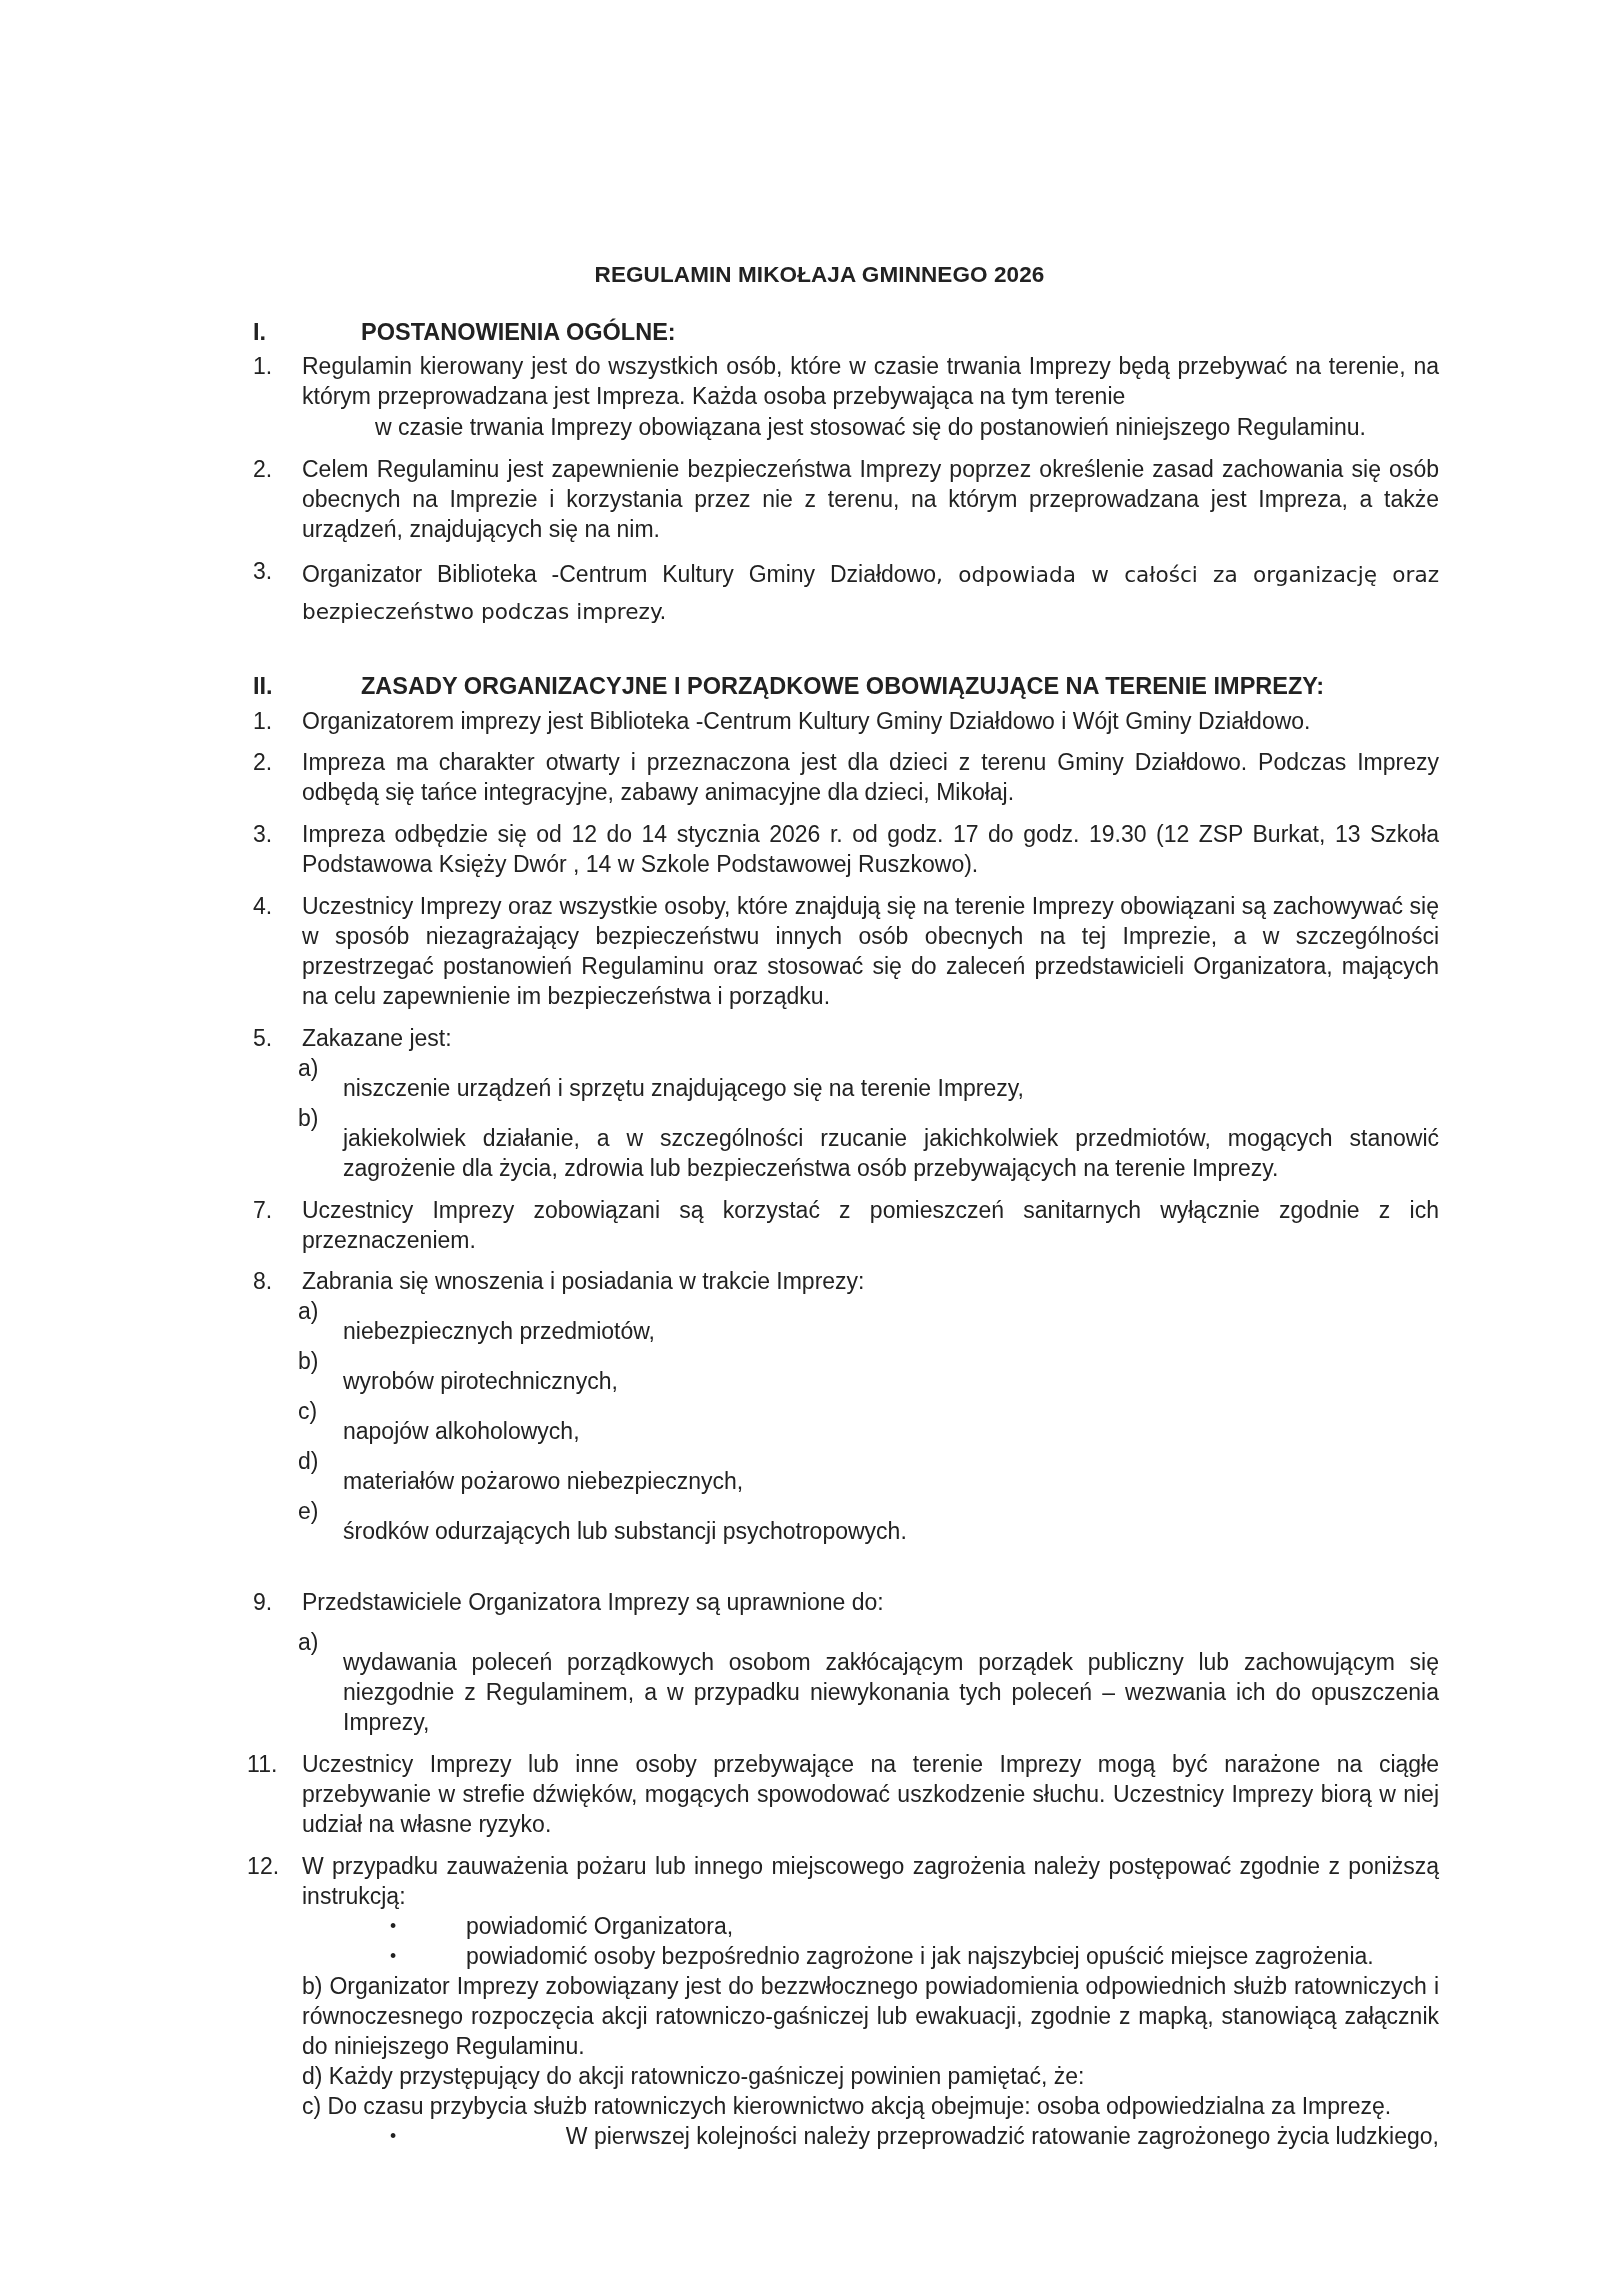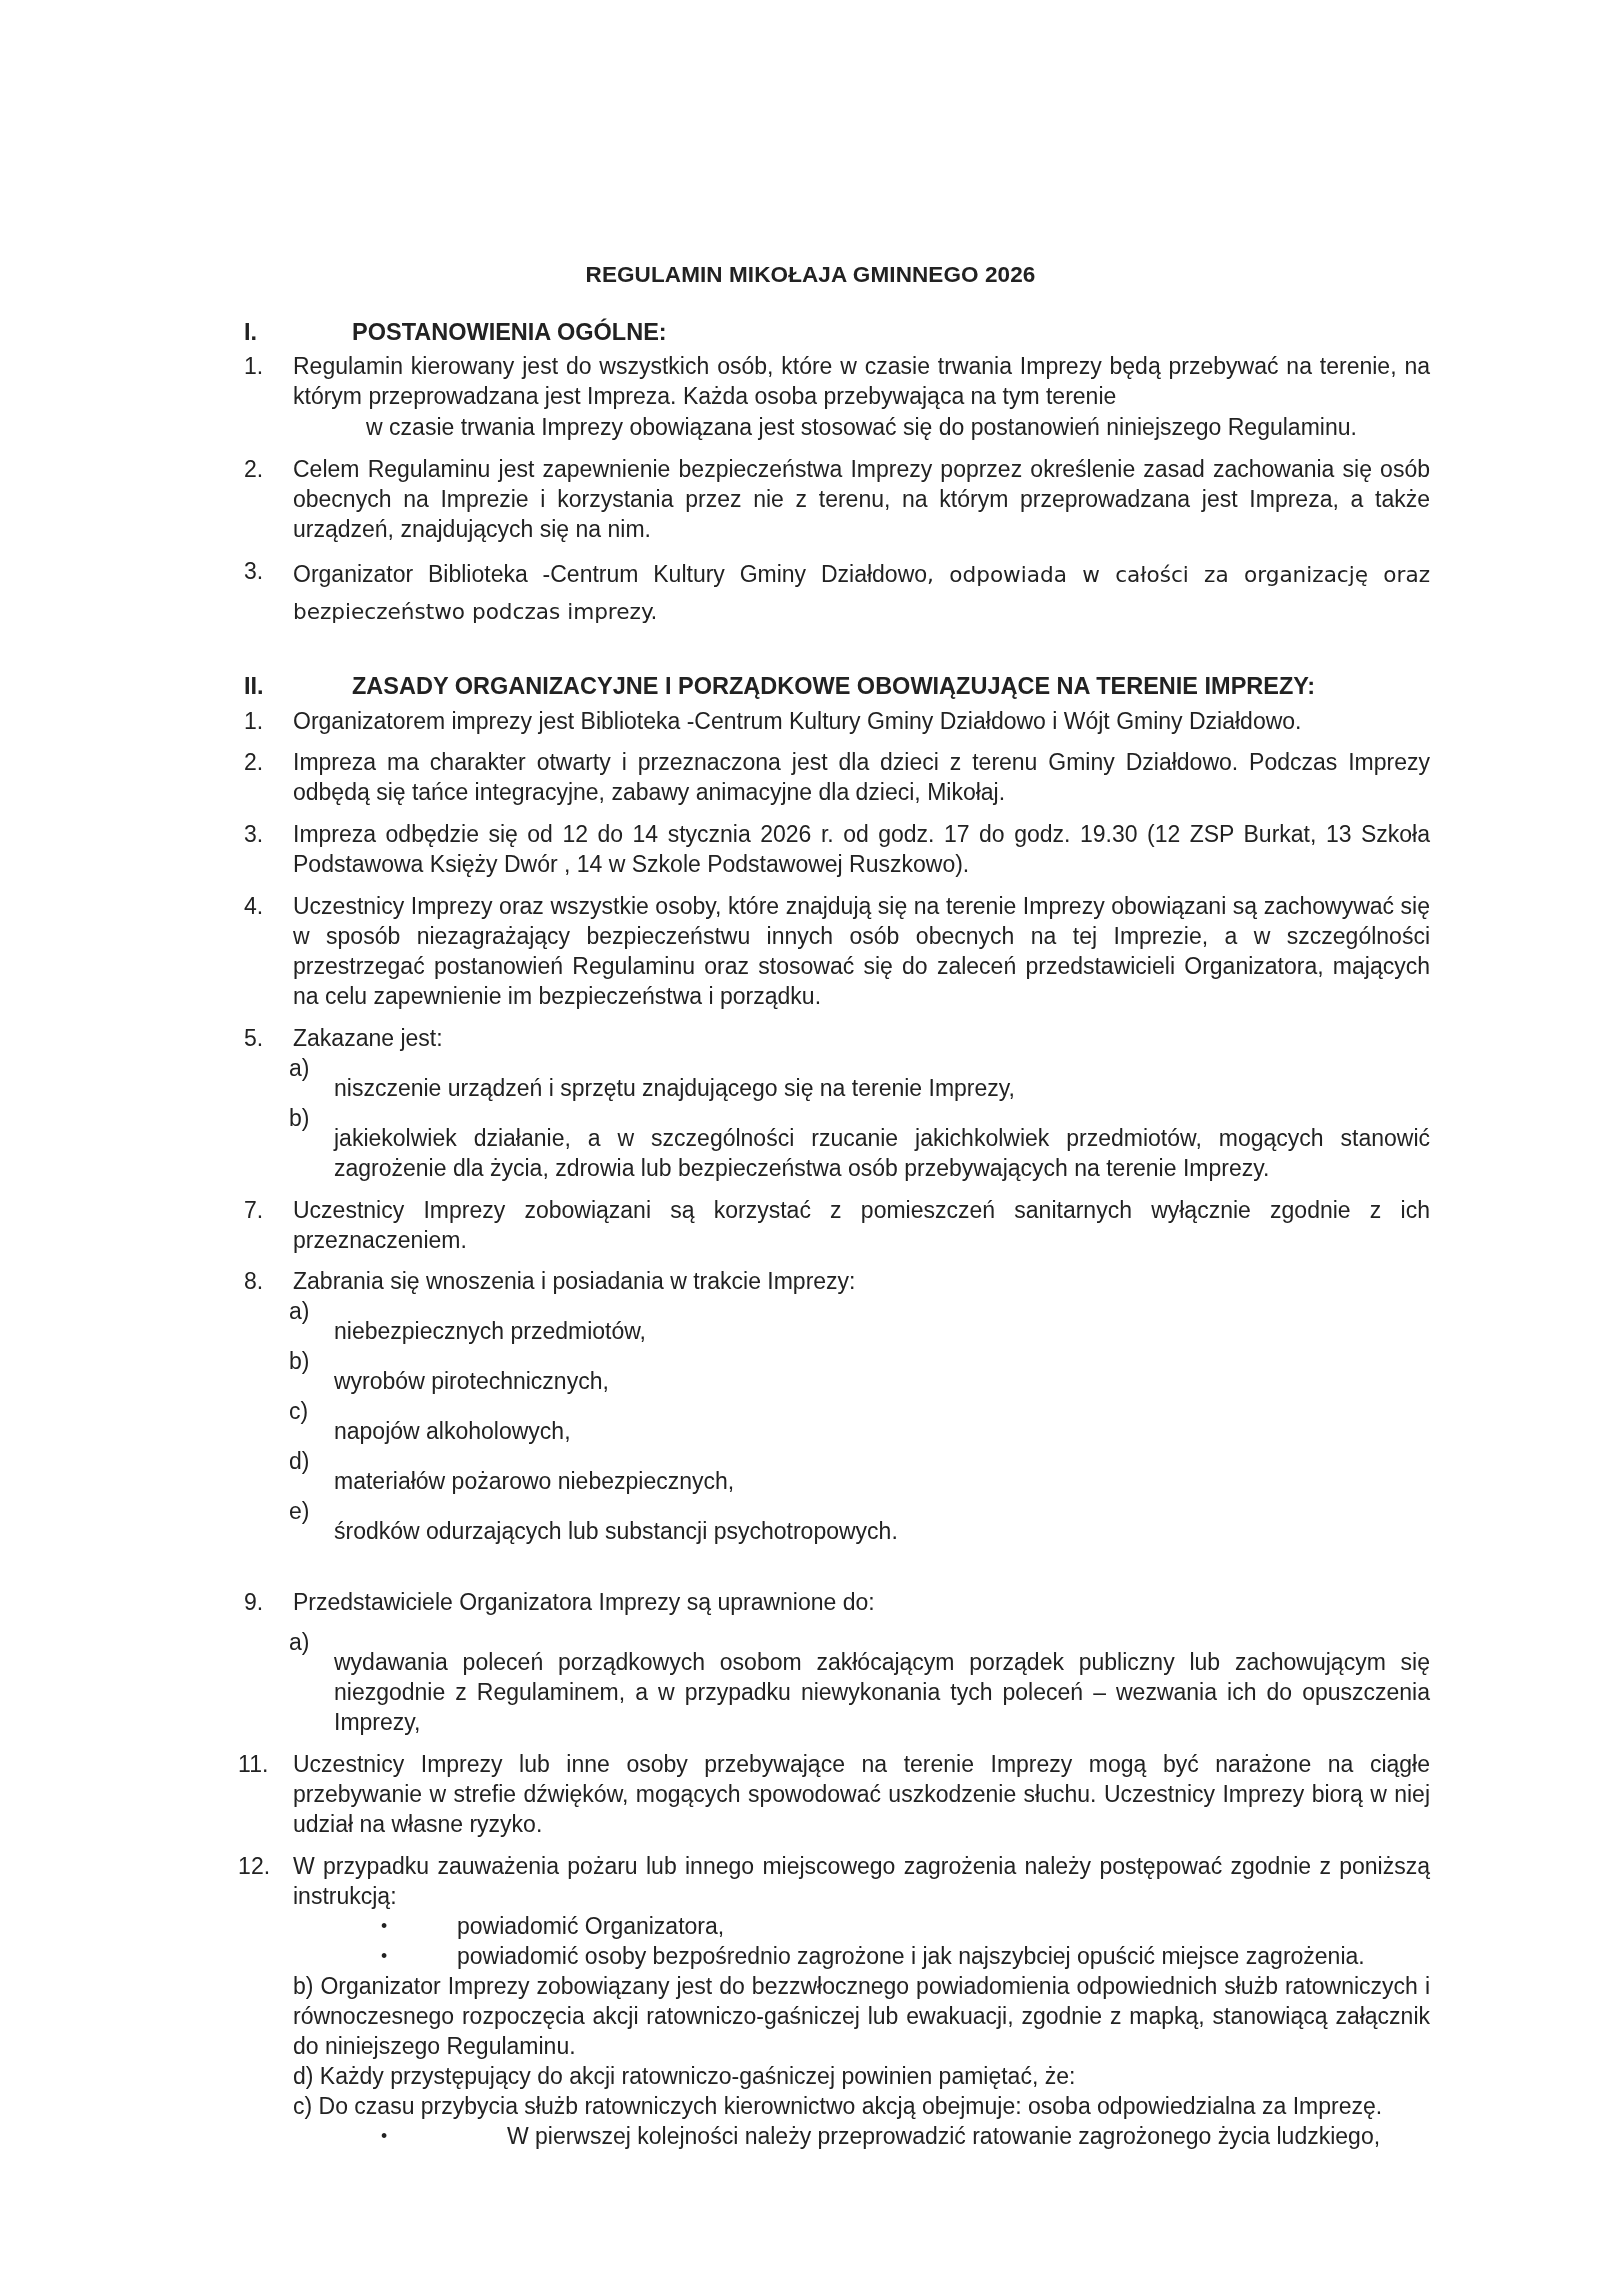--- a/index.html
+++ b/index.html
@@ -1,18 +1,18 @@
 <!DOCTYPE html>
 <html><head>
 <meta charset="utf-8">
 <style>
   html, body { margin: 0; padding: 0; background: #ffffff; }
   body { width: 1621px; height: 2293px; position: relative; overflow: hidden; }
   .page {
-    position: absolute; left: 0; top: 0; width: 1313px; height: 2293px;
+    position: absolute; left: 9px; top: 0; width: 1313px; height: 2293px;
     font-family: "Liberation Sans", sans-serif; color: #222222;
     font-size: 23px; line-height: 30px;
   }
   .doc-title {
     position: absolute; top: 260px; left: 0; width: 1621px; text-align: center;
     font-weight: bold; font-size: 22.5px; letter-spacing: 0.1px;
   }
   .content { position: absolute; left: 244px; top: 314px; width: 1186px; }
   .section-heading { display: flex; font-weight: bold; font-size: 23.5px; height: 35px; align-items: center; }
   .section-heading .num { width: 108px; }
@@ -186,17 +186,17 @@
       <span class="dot">•</span>
       <span class="text">powiadomić osoby bezpośrednio zagrożone i jak najszybciej opuścić miejsce zagrożenia.</span>
     </div>
     <div style="margin-left:49px">
       <p class="para" style="margin:0">b) Organizator Imprezy zobowiązany jest do bezzwłocznego powiadomienia odpowiednich służb ratowniczych i równoczesnego rozpoczęcia akcji ratowniczo-gaśniczej lub ewakuacji, zgodnie z mapką, stanowiącą załącznik do niniejszego Regulaminu.</p>
       <p class="para" style="margin:0">d) Każdy przystępujący do akcji ratowniczo-gaśniczej powinien pamiętać, że:</p>
       <p class="para" style="margin:0">c) Do czasu przybycia służb ratowniczych kierownictwo akcją obejmuje: osoba odpowiedzialna za Imprezę.</p>
     </div>
     <div class="bullet">
       <span class="dot">•</span>
-      <span class="text" style="text-align:center">W pierwszej kolejności należy przeprowadzić ratowanie zagrożonego życia ludzkiego,</span>
+      <span class="text" style="text-align:right">W pierwszej kolejności należy przeprowadzić ratowanie zagrożonego życia ludzkiego,</span>
     </div>
   </div>
 </div>
 
 
 </body></html>

